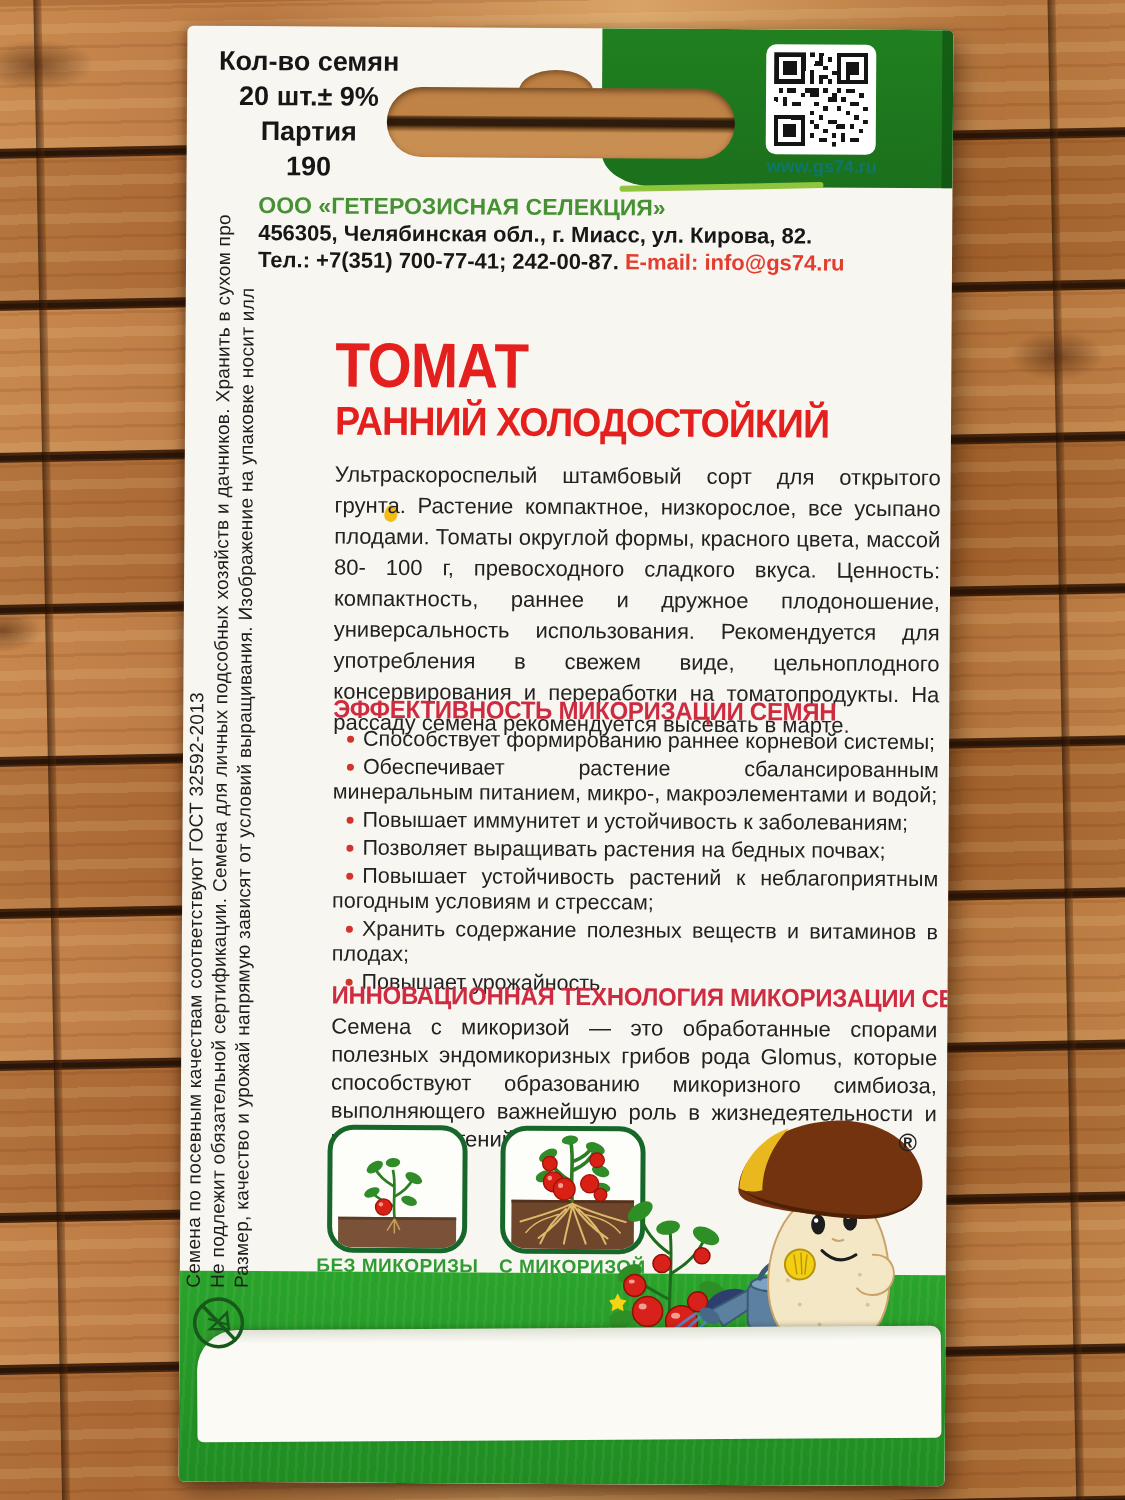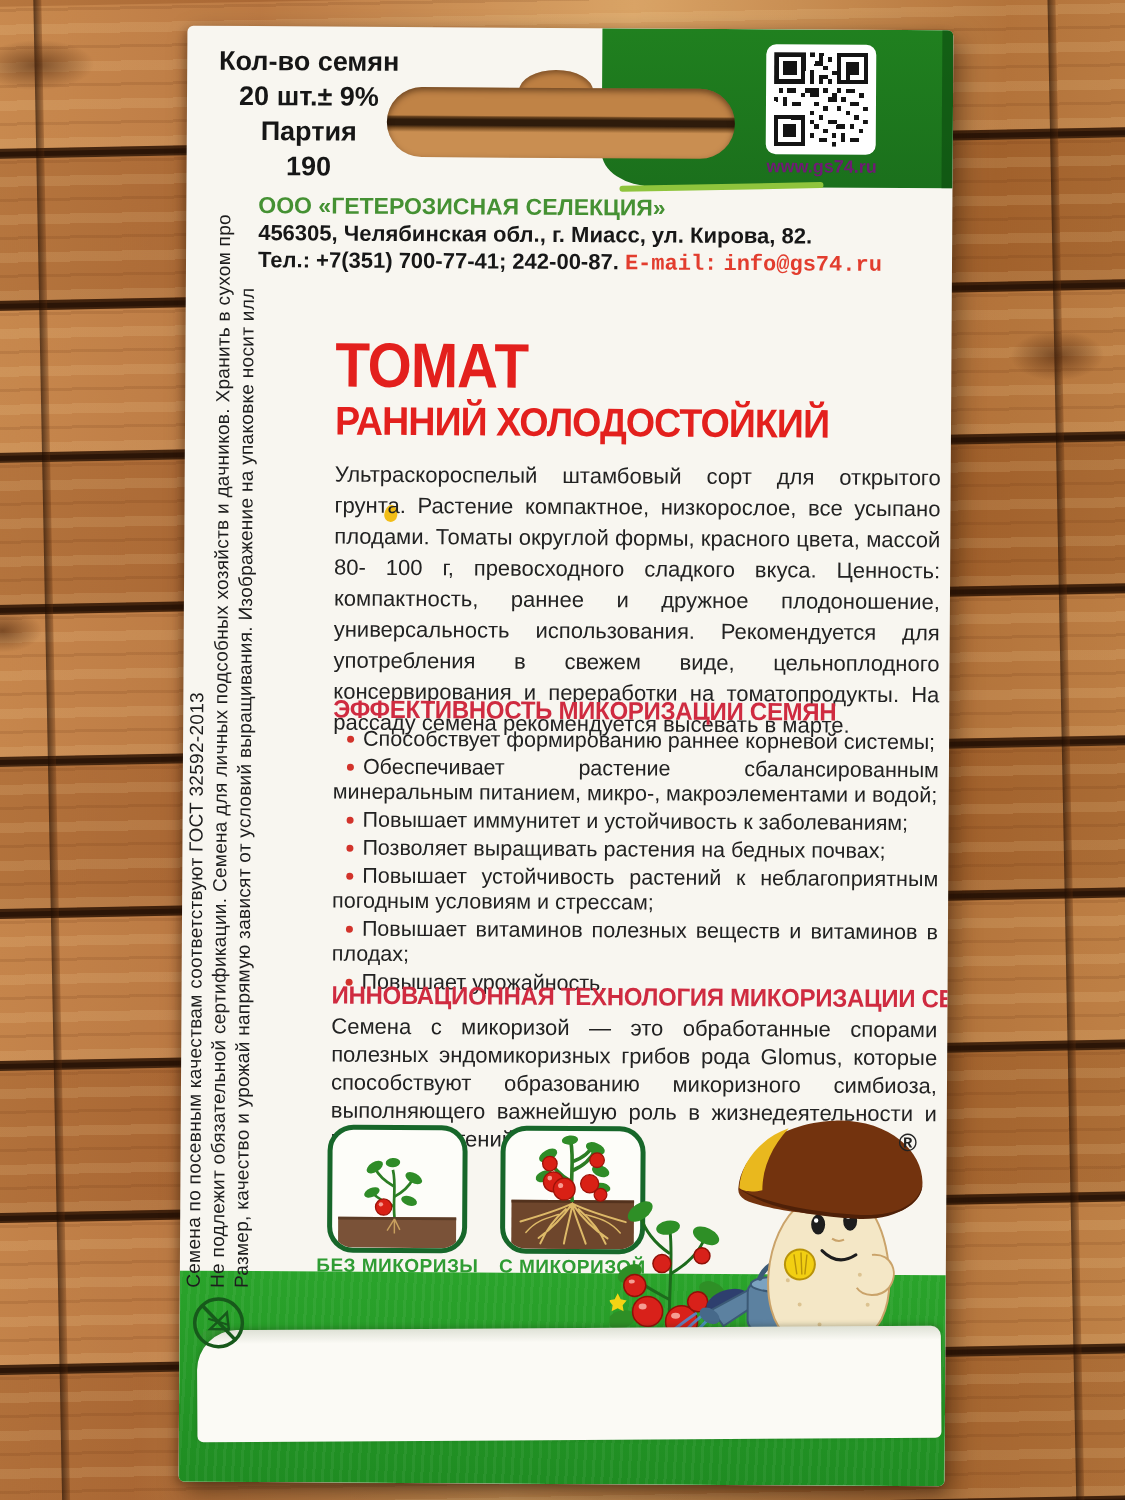--- a/index.html
+++ b/index.html
@@ -35,34 +35,34 @@
        font-size:27px;line-height:35px;color:#161616;}
   #green-panel{left:415px;top:0;width:351px;height:158px;
        background:linear-gradient(180deg,#20801f,#1b701c);
        border-bottom-left-radius:52px 34px;}
   #green-panel::before{content:"";position:absolute;right:0;top:0;width:11px;height:100%;
        background:rgba(10,70,12,.55);}
   #green-panel::after{content:"";position:absolute;left:18px;bottom:-3px;width:58%;height:6px;
        background:#8fc43c;border-radius:4px;transform:rotate(-1.4deg);}
   #qr-box{left:579px;top:15px;width:110px;height:110px;background:#fff;border-radius:10px;
        padding:8px;box-sizing:border-box;}
-  #qr-url{left:560px;top:127px;width:150px;text-align:center;color:#701a75;
+  #qr-url{left:560px;top:127px;width:150px;text-align:center;color:#0f766e;
        font-weight:bold;font-size:18px;}
   #hang-hole{left:200px;top:60px;width:348px;height:70px;border-radius:36px;
        background:
         linear-gradient(180deg,#c08346 0 40%,#6b4520 42%,#2e1b0b 46% 54%,#7a4f24 58%,#c98e51 64% 100%);
        box-shadow:inset 0 3px 6px rgba(40,18,4,.55);}
   #hang-bump{left:332px;top:42px;width:74px;height:42px;border-radius:50%;
        background:#bd7f42;box-shadow:inset 0 3px 5px rgba(40,18,4,.4);}
 
   
   #company{left:72px;top:166px;width:640px;line-height:27px;}
   .co-name{font-size:23px;font-weight:bold;color:#459133;}
   .co-line{font-size:22px;font-weight:bold;color:#171717;}
-  .co-mail{color:#e23d2e;font-family:Liberation Mono, monospace;}
+  .co-mail{color:#e23d2e;}
 
   
   #title{left:150px;top:305px;font-size:63px;line-height:66px;font-weight:bold;
        color:#e3201d;transform:scaleX(.9);transform-origin:0 0;letter-spacing:-1px;}
   #subtitle{left:150px;top:372px;font-size:40px;line-height:44px;font-weight:bold;
        color:#e3201d;transform:scaleX(.94);transform-origin:0 0;letter-spacing:-1px;}
 
   
   .body-text{color:#222;font-size:22px;line-height:31px;text-align:justify;}
   #description{left:150px;top:432px;width:606px;}
@@ -173,21 +173,21 @@
 
   <div id="description" class="abs body-text">Ультраскороспелый штамбовый сорт для открытого грунта. Растение компактное, низкорослое, все усыпано плодами. Томаты округлой формы, красного цвета, массой 80- 100 г, превосходного сладкого вкуса. Ценность: компактность, раннее и дружное плодоношение, универсальность использования. Рекомендуется для употребления в свежем виде, цельноплодного консервирования и переработки на томатопродукты. На рассаду семена рекомендуется высевать в марте.</div>
 
   <div id="sec1-head" class="abs sec-head">ЭФФЕКТИВНОСТЬ МИКОРИЗАЦИИ СЕМЯН</div>
   <ul id="bullets" class="abs">
     <li><span class="dot"></span><span>Способствует формированию раннее корневой системы;</span></li>
     <li><span class="dot"></span><span>Обеспечивает растение сбалансированным минеральным питанием, микро-, макроэлементами и водой;</span></li>
     <li><span class="dot"></span><span>Повышает иммунитет и устойчивость к заболеваниям;</span></li>
     <li><span class="dot"></span><span>Позволяет выращивать растения на бедных почвах;</span></li>
     <li><span class="dot"></span><span>Повышает устойчивость растений к неблагоприятным погодным условиям и стрессам;</span></li>
-    <li><span class="dot"></span><span>Повышает витаминов полезных веществ и витаминов в плодах;</span></li>
+    <li><span class="dot"></span><span>Хранить содержание полезных веществ и витаминов в плодах;</span></li>
     <li><span class="dot"></span><span>Повышает урожайность.</span></li>
   </ul>
 
   <div id="sec2-head" class="abs sec-head">ИННОВАЦИОННАЯ ТЕХНОЛОГИЯ МИКОРИЗАЦИИ СЕМЯН</div>
   <div id="innovation-text" class="abs body-text">Семена с микоризой — это обработанные спорами полезных эндомикоризных грибов рода Glomus, которые способствуют образованию микоризного симбиоза, выполняющего важнейшую роль в жизнедеятельности и питании растений.</div>
 
   <div id="cmp1" class="abs cmp-box">
     <svg viewBox="0 0 130 130" width="130" height="118">
       <rect x="0" y="96" width="130" height="34" fill="#7a5238"></rect>
       <rect x="0" y="96" width="130" height="3" fill="#5b3c27"></rect>

